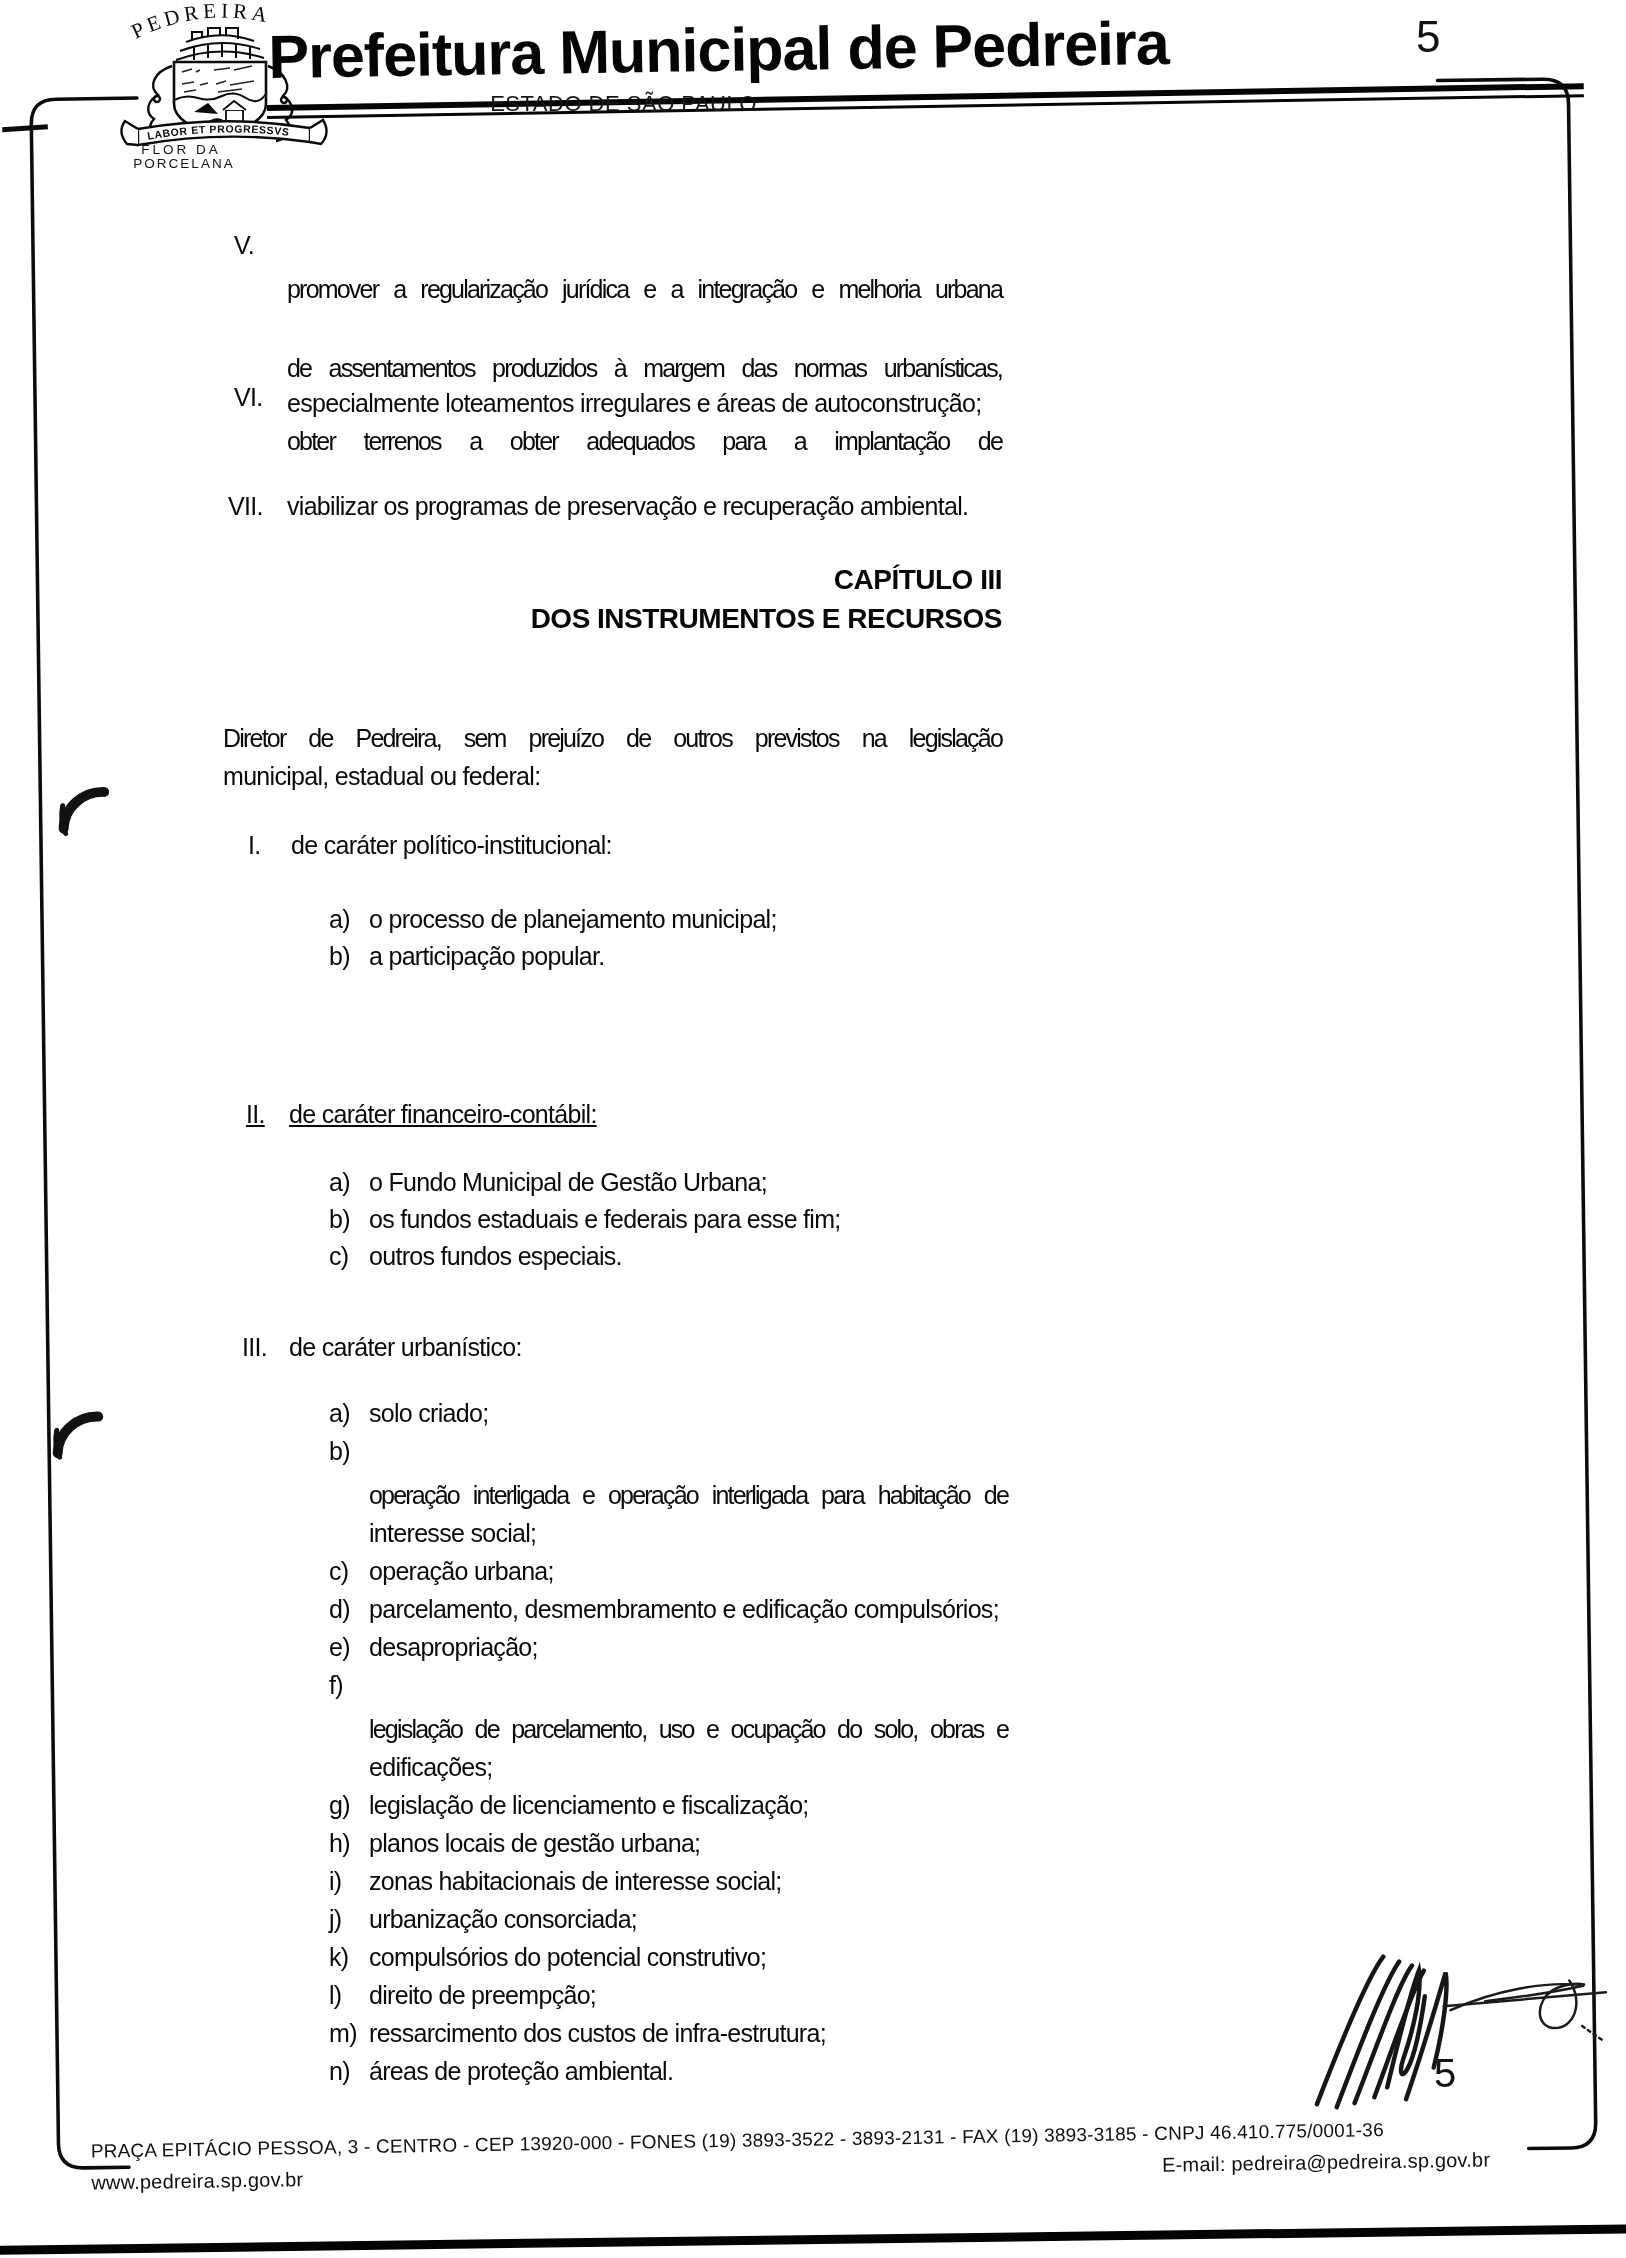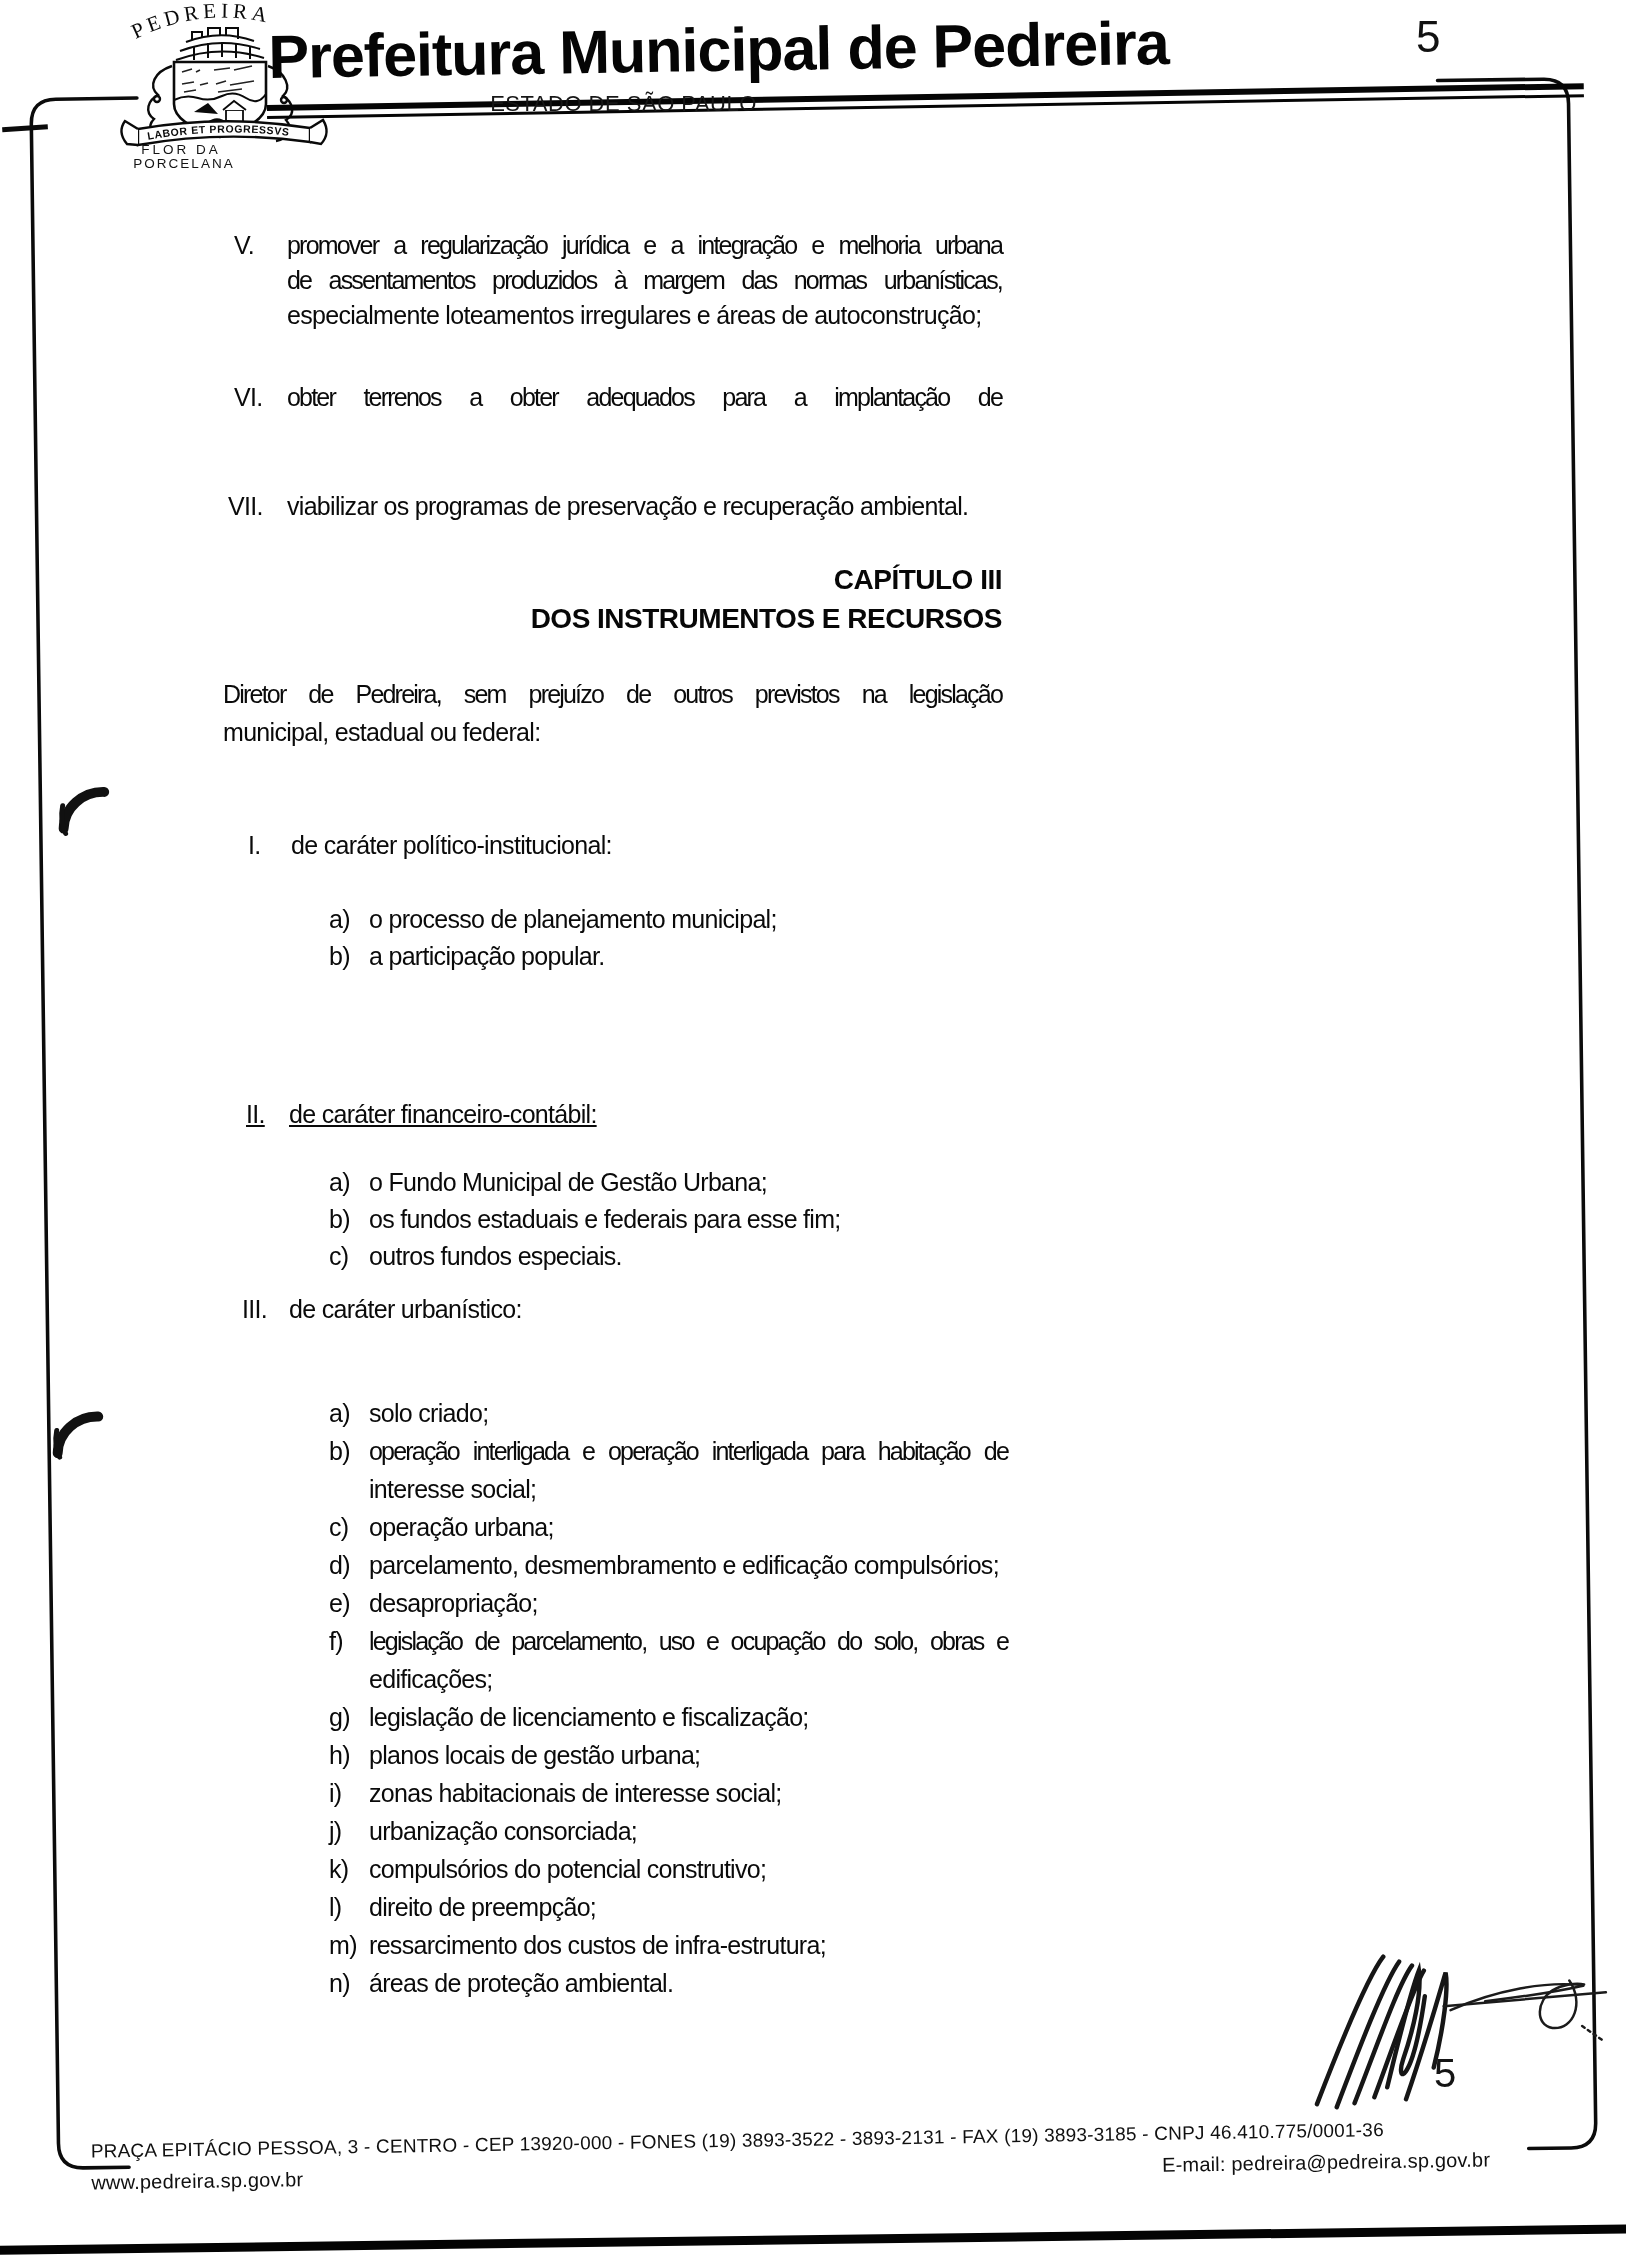--- a/index.html
+++ b/index.html
@@ -12,21 +12,21 @@
          transform-origin:0 100%;color:#050505;}
   .hw5{position:absolute;left:1416px;top:12px;font-size:44px;color:#111;}
   .underline{position:absolute;left:267px;top:105px;width:1317px;transform:rotate(-0.95deg);
              transform-origin:0 50%;}
   .underline .u1{height:6px;background:#050505;}
   .underline .u2{height:3px;background:#050505;margin-top:5px;}
   .estado{position:absolute;left:450px;top:91px;width:347px;text-align:center;
           font-size:22px;letter-spacing:0.5px;color:#161616;}
   
   .b{font-size:25px;line-height:38px;letter-spacing:-0.7px;color:#0a0a0a;}
-  .jl{text-align:justify;text-align-last:justify;letter-spacing:-1.8px;}
+  .jl{text-align:justify;text-align-last:justify;letter-spacing:-1.8px;margin-top:44px;}
   .row{position:absolute;display:flex;}
   .rn{width:53px;flex:none;}
   .rt{width:715px;flex:none;}
   .sn{width:43px;flex:none;}
   .ln{width:40px;flex:none;}
   .lt{width:639px;flex:none;}
   .lh35{line-height:35px;}
   .lh37{line-height:37px;}
   .chapter{position:absolute;left:223px;top:560px;width:779px;text-align:right;
            font-weight:bold;font-size:28px;line-height:39px;letter-spacing:-0.5px;color:#070707;}
@@ -189,21 +189,21 @@
     <div class="litem">
       <div class="ln">b)</div>
       <div class="lt">os fundos estaduais e federais para esse fim;</div>
     </div>
     <div class="litem">
       <div class="ln">c)</div>
       <div class="lt">outros fundos especiais.</div>
     </div>
   </div>
 
-  <div class="row b" style="left:242px;top:1290px;">
+  <div class="row b" style="left:242px;top:1328px;">
     <div class="sn" style="width:47px;">III.</div>
     <div>de caráter urbanístico:</div>
   </div>
   <div class="letters b" style="top:1394px;">
     <div class="litem">
       <div class="ln">a)</div>
       <div class="lt">solo criado;</div>
     </div>
     <div class="litem">
       <div class="ln">b)</div>

